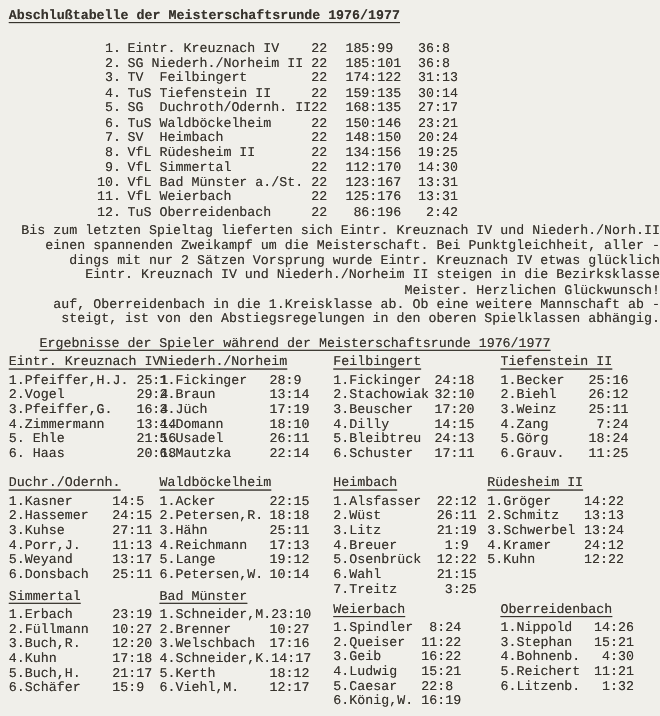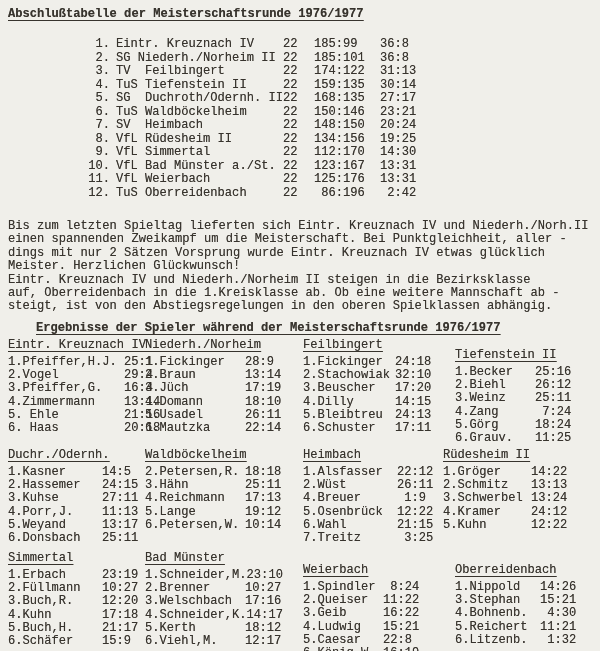--- a/index.html
+++ b/index.html
@@ -20,26 +20,26 @@
   .standings{margin-top:17px;}
   .srow{display:flex;line-height:13.5px;white-space:pre;}
   .srow > span{flex:0 0 auto;}
   .s-rank{margin-left:86px;width:24px;text-align:right;}
   .s-club{margin-left:6px;width:167px;}
   .s-games{width:17px;}
   .s-balls{margin-left:14px;width:58px;}
   .s-points{margin-left:8px;width:44px;}
 
   
-  .commentary{margin:20px 0 0 8px;}
+  .commentary{margin:4px 0 0 8px;text-align:right;}
   .cline{line-height:13.4px;white-space:pre;}
 
   
   .results{position:relative;margin-top:8px;height:346px;}
-  .res-heading{position:absolute;left:8px;top:0;font-weight:bold;line-height:13px;white-space:pre;padding-left:28px;}
+  .res-heading{position:absolute;left:8px;top:0;font-weight:normal;line-height:13px;white-space:pre;padding-left:28px;}
   .club{position:absolute;}
   .club-heading{line-height:13px;margin-bottom:4px;white-space:pre;}
   .prow{display:flex;line-height:13.3px;white-space:pre;}
   .pname{flex:0 0 auto;min-width:var(--nw);}
   .pscore{flex:0 0 auto;}
 </style>
 </head>
 <body>
 
 <div class="doc-title underlined">Abschlußtabelle der Meisterschaftsrunde 1976/1977</div>
@@ -144,23 +144,23 @@
   </div>
 
 <div class="commentary">
 
     <div class="cline">Bis zum letzten Spieltag lieferten sich Eintr. Kreuznach IV und Niederh./Norh.II</div>
 
     <div class="cline">einen spannenden Zweikampf um die Meisterschaft. Bei Punktgleichheit, aller -</div>
 
     <div class="cline">dings mit nur 2 Sätzen Vorsprung wurde Eintr. Kreuznach IV etwas glücklich</div>
 
+    <div class="cline">Eintr. Kreuznach IV und Niederh./Norheim II steigen in die Bezirksklasse</div>
+
     <div class="cline">Meister. Herzlichen Glückwunsch!</div>
-
-    <div class="cline">Eintr. Kreuznach IV und Niederh./Norheim II steigen in die Bezirksklasse</div>
 
     <div class="cline">auf, Oberreidenbach in die 1.Kreisklasse ab. Ob eine weitere Mannschaft ab -</div>
 
     <div class="cline">steigt, ist von den Abstiegsregelungen in den oberen Spielklassen abhängig.</div>
   </div>
 
 <div class="results">
   <div class="res-heading underlined">Ergebnisse der Spieler während der Meisterschaftsrunde 1976/1977</div>
 
   <div class="club" style="left:8px;top:17px;--nw:116px">
@@ -264,21 +264,21 @@
           <span class="pscore">24:13</span>
         </div>
 
         <div class="prow">
           <span class="pname">6.Schuster</span>
           <span class="pscore">17:11</span>
         </div>
       </div>
   </div>
 
-  <div class="club" style="left:455px;top:27px;--nw:80px">
+  <div class="club" style="left:455px;top:17px;--nw:80px">
     <div class="club-heading underlined">Tiefenstein II</div>
     <div>
 
         <div class="prow">
           <span class="pname">1.Becker</span>
           <span class="pscore">25:16</span>
         </div>
 
         <div class="prow">
           <span class="pname">2.Biehl</span>
@@ -340,20 +340,24 @@
           <span class="pname">6.Donsbach</span>
           <span class="pscore">25:11</span>
         </div>
       </div>
   </div>
 
   <div class="club" style="left:145px;top:127px;--nw:100px">
     <div class="club-heading underlined">Waldböckelheim</div>
     <div>
 
+        <div class="prow">
+          <span class="pname">1.Acker</span>
+          <span class="pscore">22:15</span>
+        </div>
 
         <div class="prow">
           <span class="pname">2.Petersen,R.</span>
           <span class="pscore">18:18</span>
         </div>
 
         <div class="prow">
           <span class="pname">3.Hähn</span>
           <span class="pscore">25:11</span>
         </div>
@@ -382,20 +386,24 @@
         <div class="prow">
           <span class="pname">1.Alsfasser</span>
           <span class="pscore">22:12</span>
         </div>
 
         <div class="prow">
           <span class="pname">2.Wüst</span>
           <span class="pscore">26:11</span>
         </div>
 
+        <div class="prow">
+          <span class="pname">3.Litz</span>
+          <span class="pscore">21:19</span>
+        </div>
 
         <div class="prow">
           <span class="pname">4.Breuer</span>
           <span class="pscore"> 1:9</span>
         </div>
 
         <div class="prow">
           <span class="pname">5.Osenbrück</span>
           <span class="pscore">12:22</span>
         </div>

